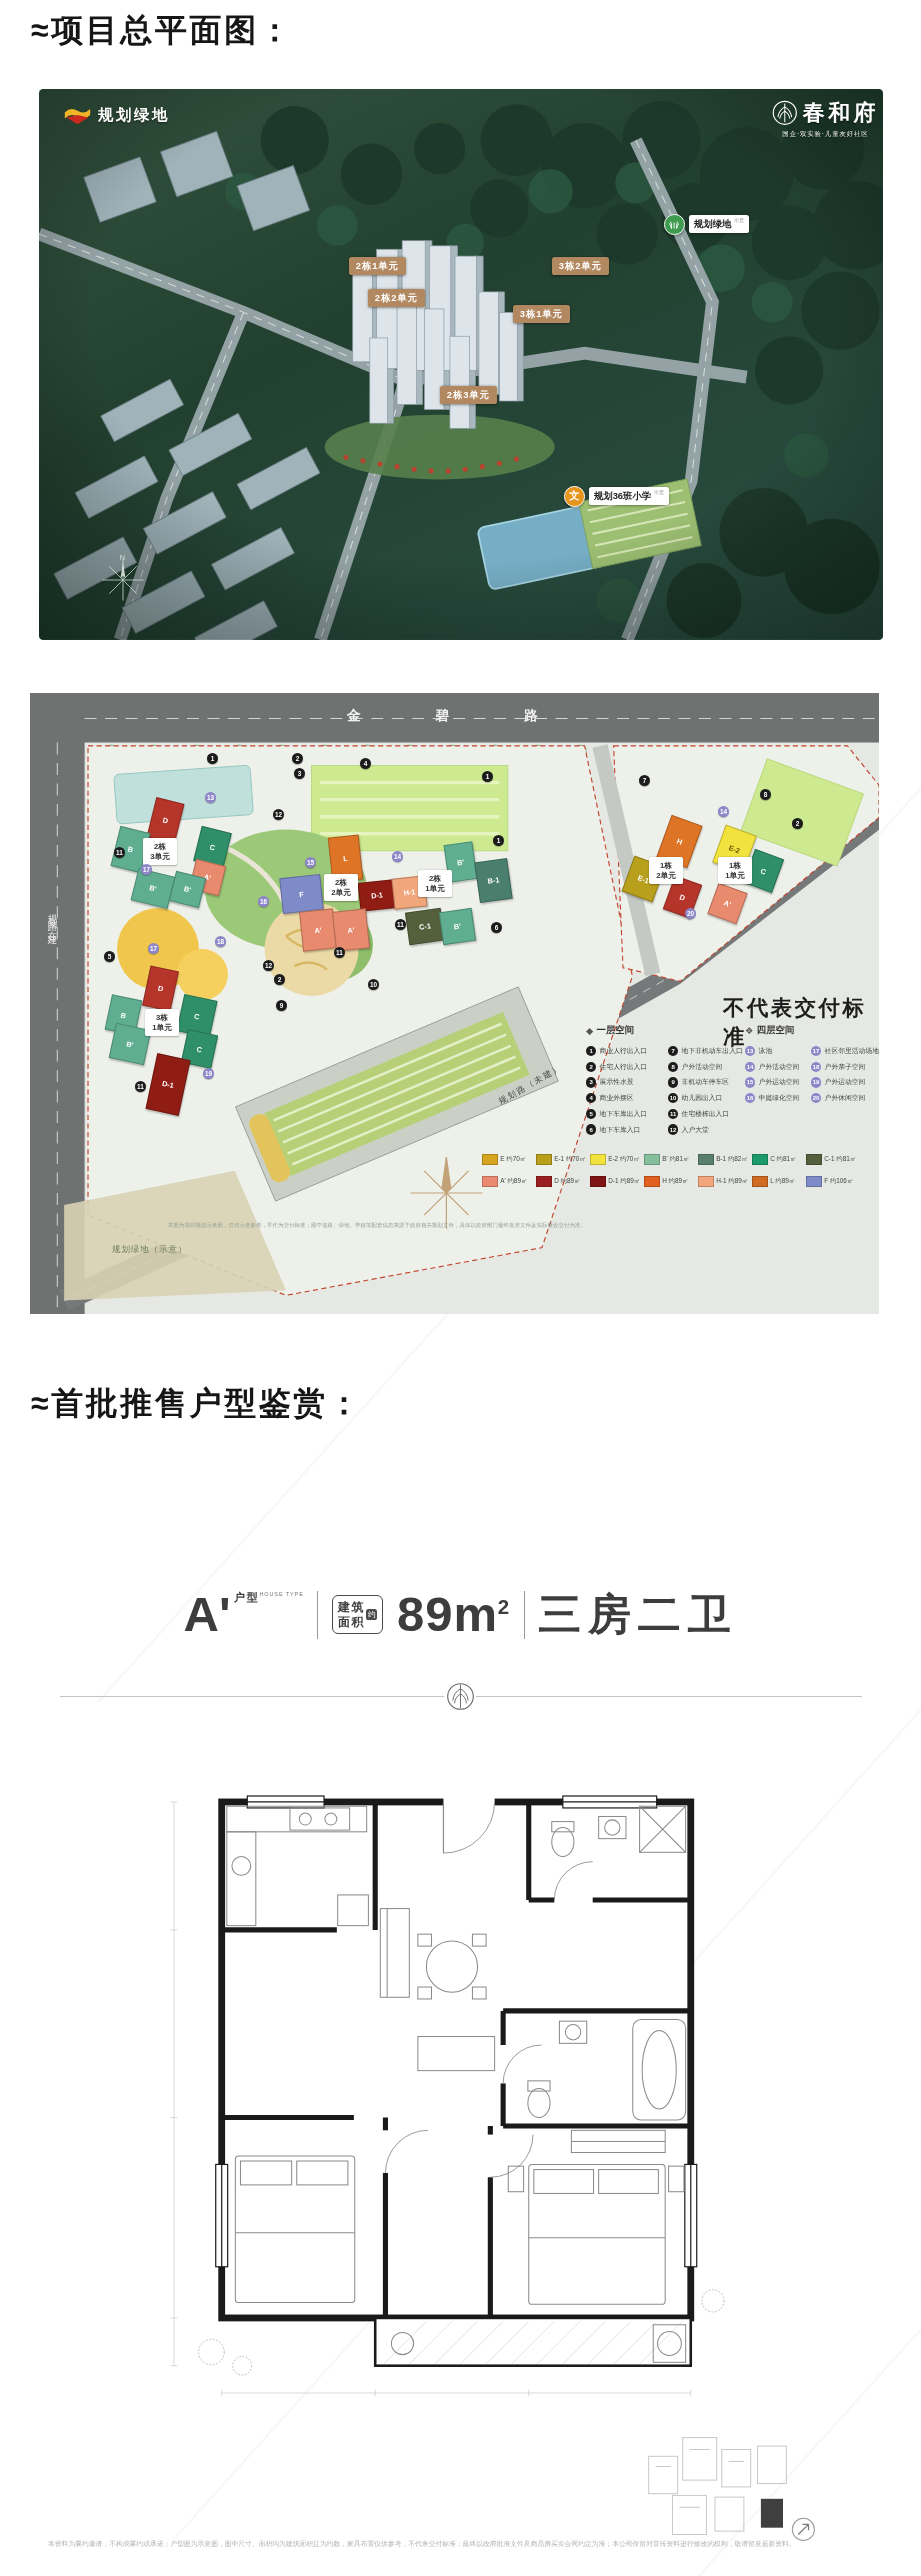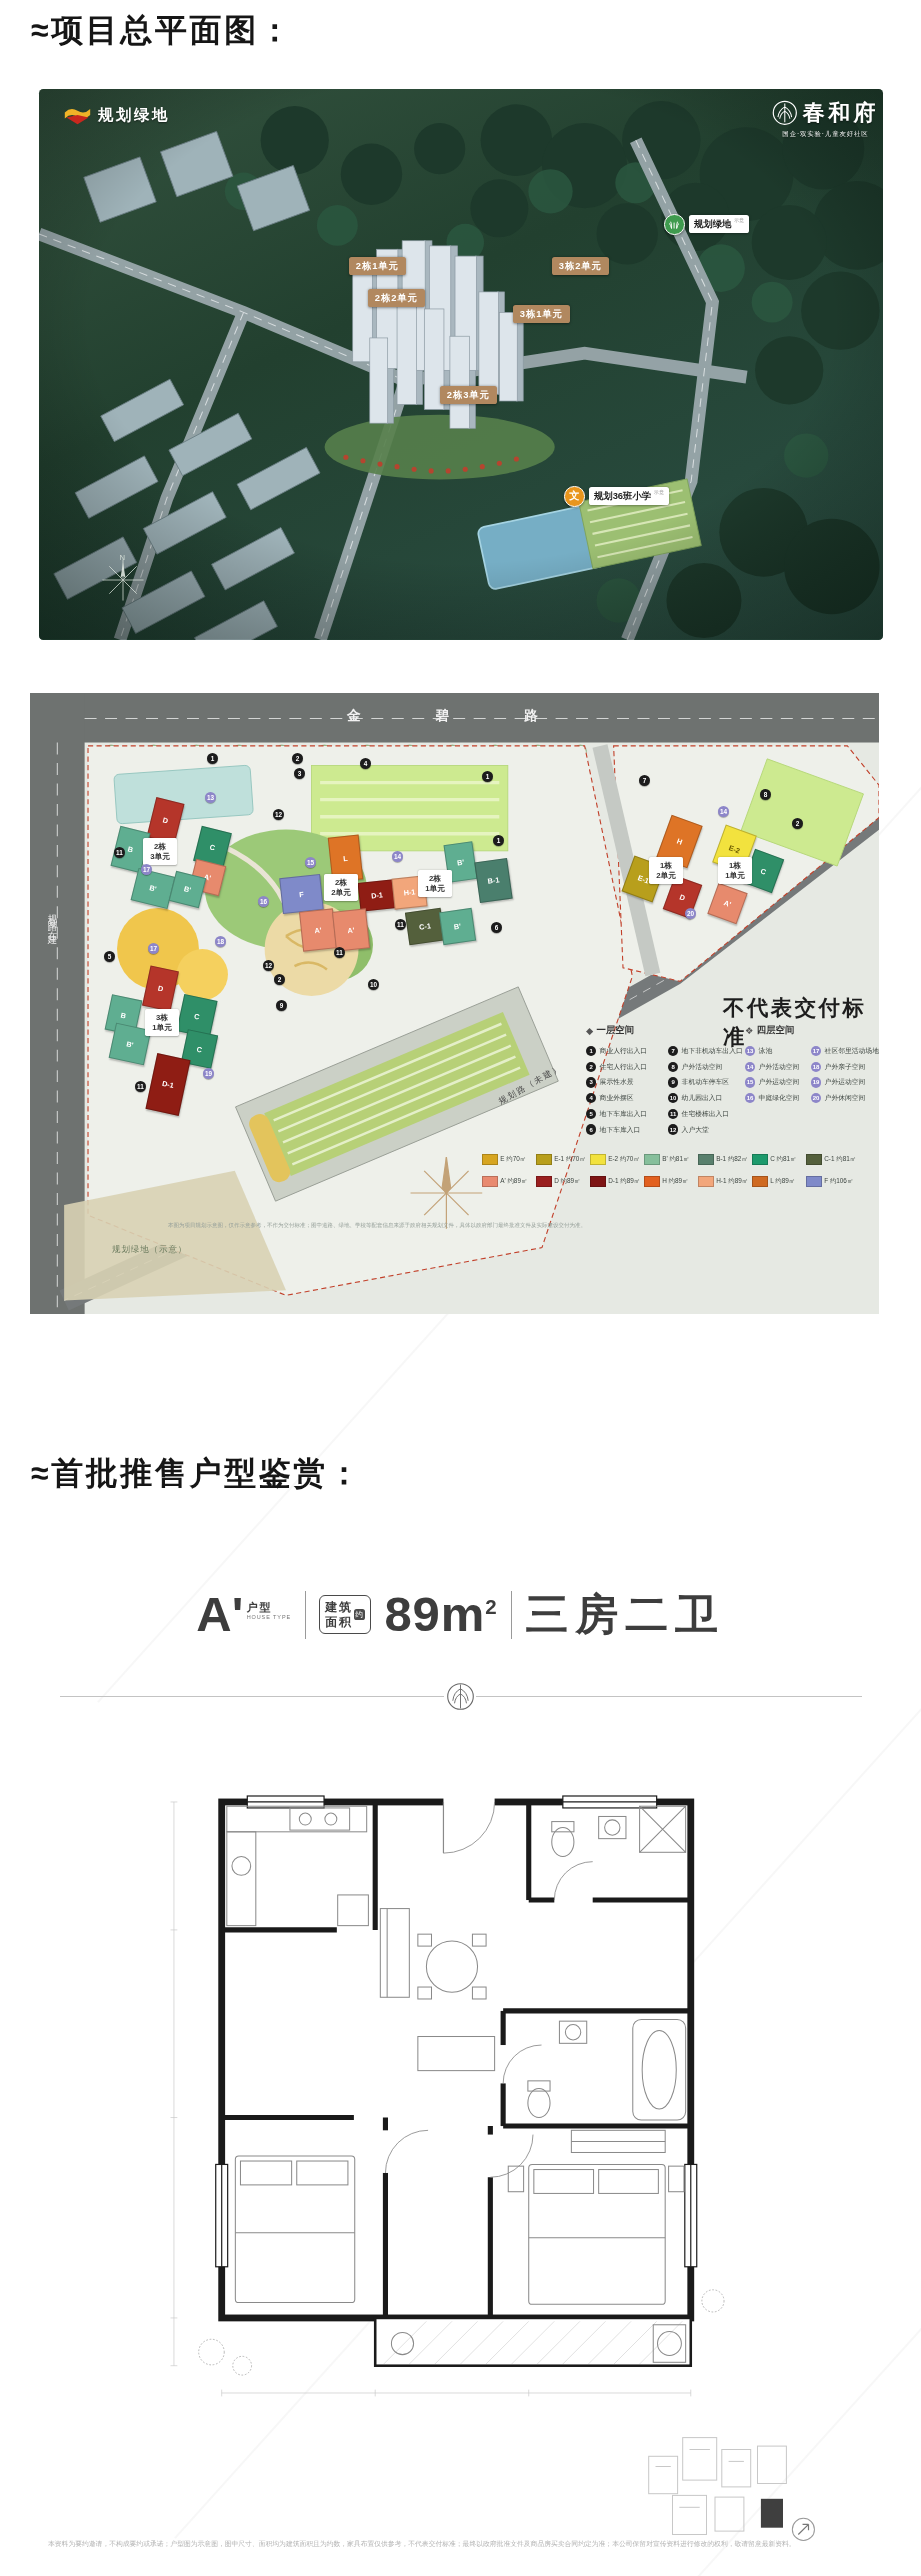--- a/index.html
+++ b/index.html
@@ -60,21 +60,21 @@
   .sw-row{position:absolute;display:flex;gap:6px;}
   .sw-item{display:flex;align-items:center;gap:2.6px;width:48px;flex:none;}
   .sw-chip{width:13.6px;height:8.5px;flex:none;border:0.4px solid rgba(0,0,0,.2);}
   .sw-txt{font-size:6.4px;color:#3d4540;white-space:nowrap;}
   .sp-note{position:absolute;left:138px;top:529px;width:695px;font-size:5.5px;line-height:7.7px;color:#96a09a;text-align:justify;}
 
   
   .fp-title{position:absolute;left:0;top:1578px;width:921px;height:73px;display:flex;align-items:center;justify-content:center;gap:13.6px;color:#3d3d3d;}
   .fp-code{display:flex;align-items:flex-start;gap:3.4px;}
   .fp-code .big{font-size:49px;font-weight:bold;line-height:1;}
-  .fp-code-side{display:flex;flex-direction:column;margin-top:11px;}
+  .fp-code-side{display:flex;flex-direction:row;margin-top:1px;}
   .fp-code-side .cn{font-size:11px;font-weight:bold;letter-spacing:1.7px;line-height:1.2;}
   .fp-code-side .en{font-size:5.5px;letter-spacing:0.9px;color:#777;line-height:1.3;}
   .vbar{width:0.9px;height:48px;background:#9a9a9a;}
   .fp-areabox{display:flex;align-items:center;border:1.7px solid #4a4a4a;border-radius:6px;padding:3.4px 5.1px;gap:1px;}
   .fp-areabox .ab-lines{display:flex;flex-direction:column;font-size:12px;font-weight:bold;letter-spacing:1.7px;line-height:1.25;}
   .fp-areabox .ab-about{background:#4a4a4a;color:#fff;font-size:7.7px;border-radius:2.6px;padding:0.9px 1.7px;}
   .fp-area{font-size:49px;font-weight:bold;line-height:1;letter-spacing:0.9px;}
   .fp-area sup{font-size:20.5px;vertical-align:super;}
   .fp-rooms{font-size:43px;font-weight:bold;letter-spacing:6.8px;}
   .divider{position:absolute;left:60px;top:1696px;width:802px;height:0.9px;background:#c3c3c3;}
@@ -611,21 +611,21 @@
         </span>
         <span class="sw-item">
           <span class="sw-chip" style="background: rgb(127, 138, 201);"></span>
           <span class="sw-txt"><span>F</span> <span>约106㎡</span></span>
         </span>
       </div>
 
     <div class="sp-note">本图为项目规划示意图，仅作示意参考，不作为交付标准；图中道路、绿地、学校等配套信息来源于政府相关规划文件，具体以政府部门最终批准文件及实际建设交付为准。</div>
   </div>
 
-  <h2 class="sec-h" style="top:1452px">≈首批推售户型鉴赏：</h2>
+  <h2 class="sec-h" style="top:1382px">≈首批推售户型鉴赏：</h2>
 
   <div class="fp-title">
     <div class="fp-code">
       <span class="big">A'</span>
       <span class="fp-code-side">
         <span class="cn">户型</span>
         <span class="en">HOUSE TYPE</span>
       </span>
     </div>
     <span class="vbar"></span>

